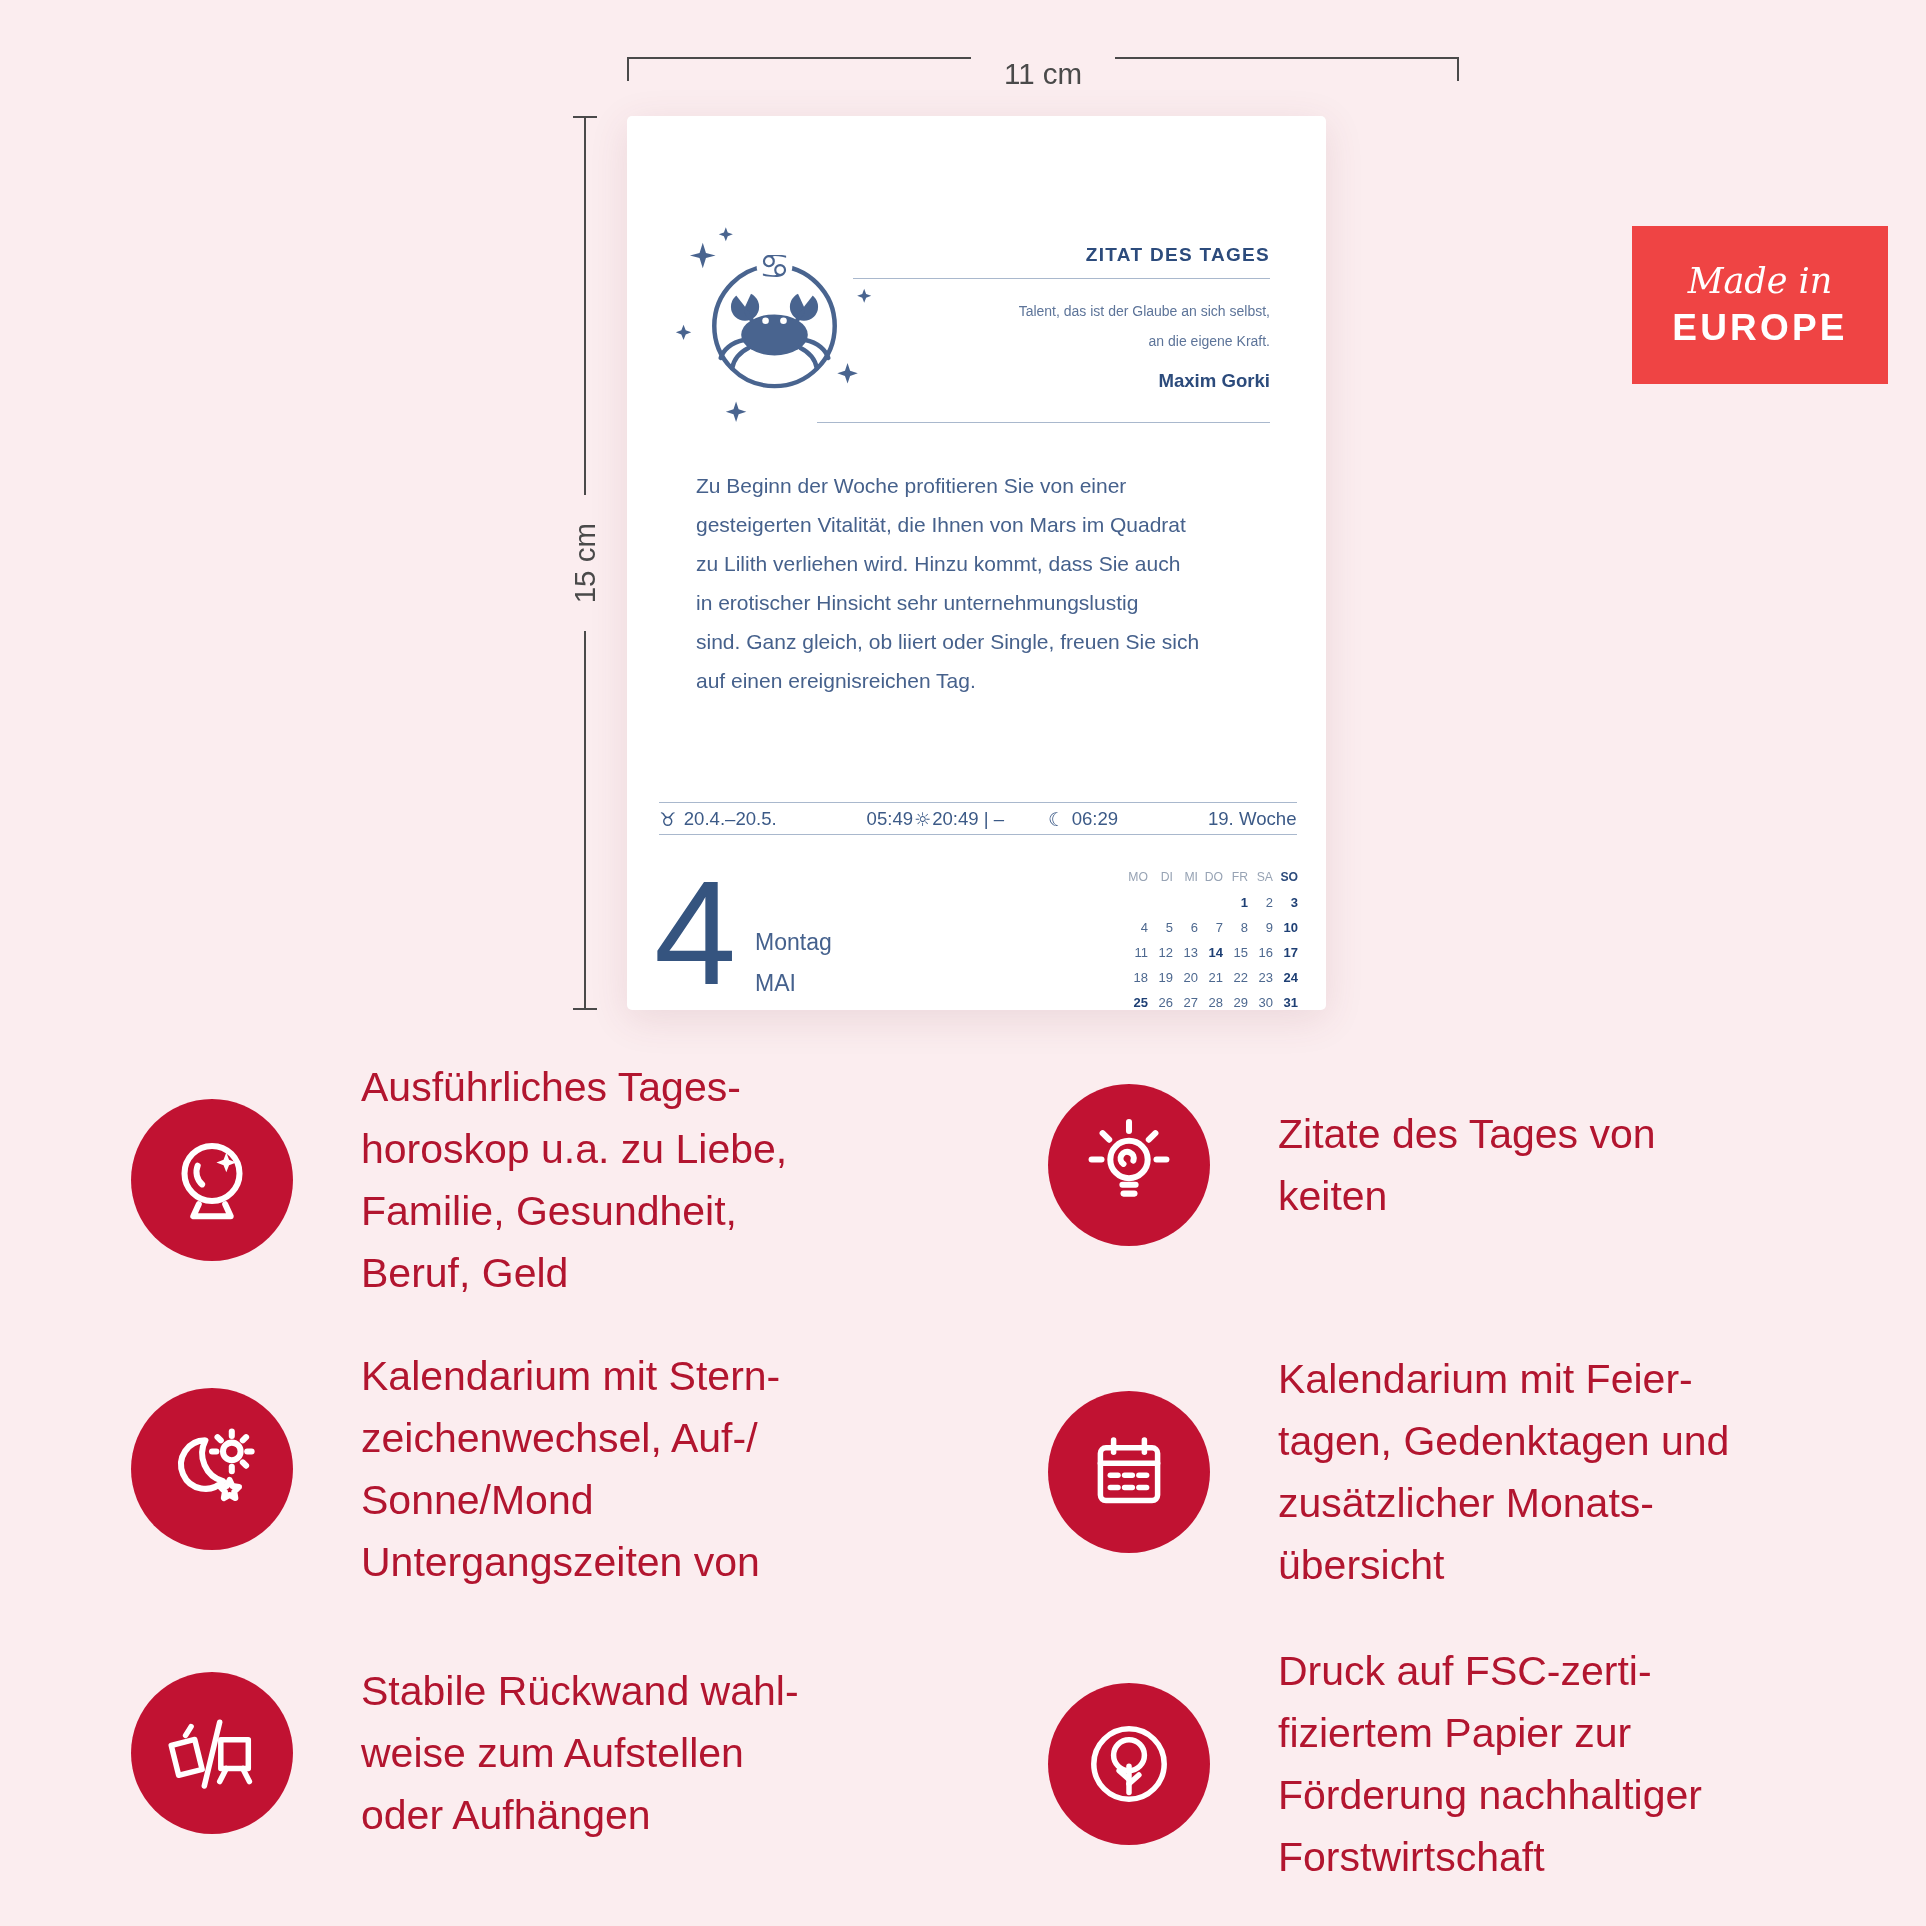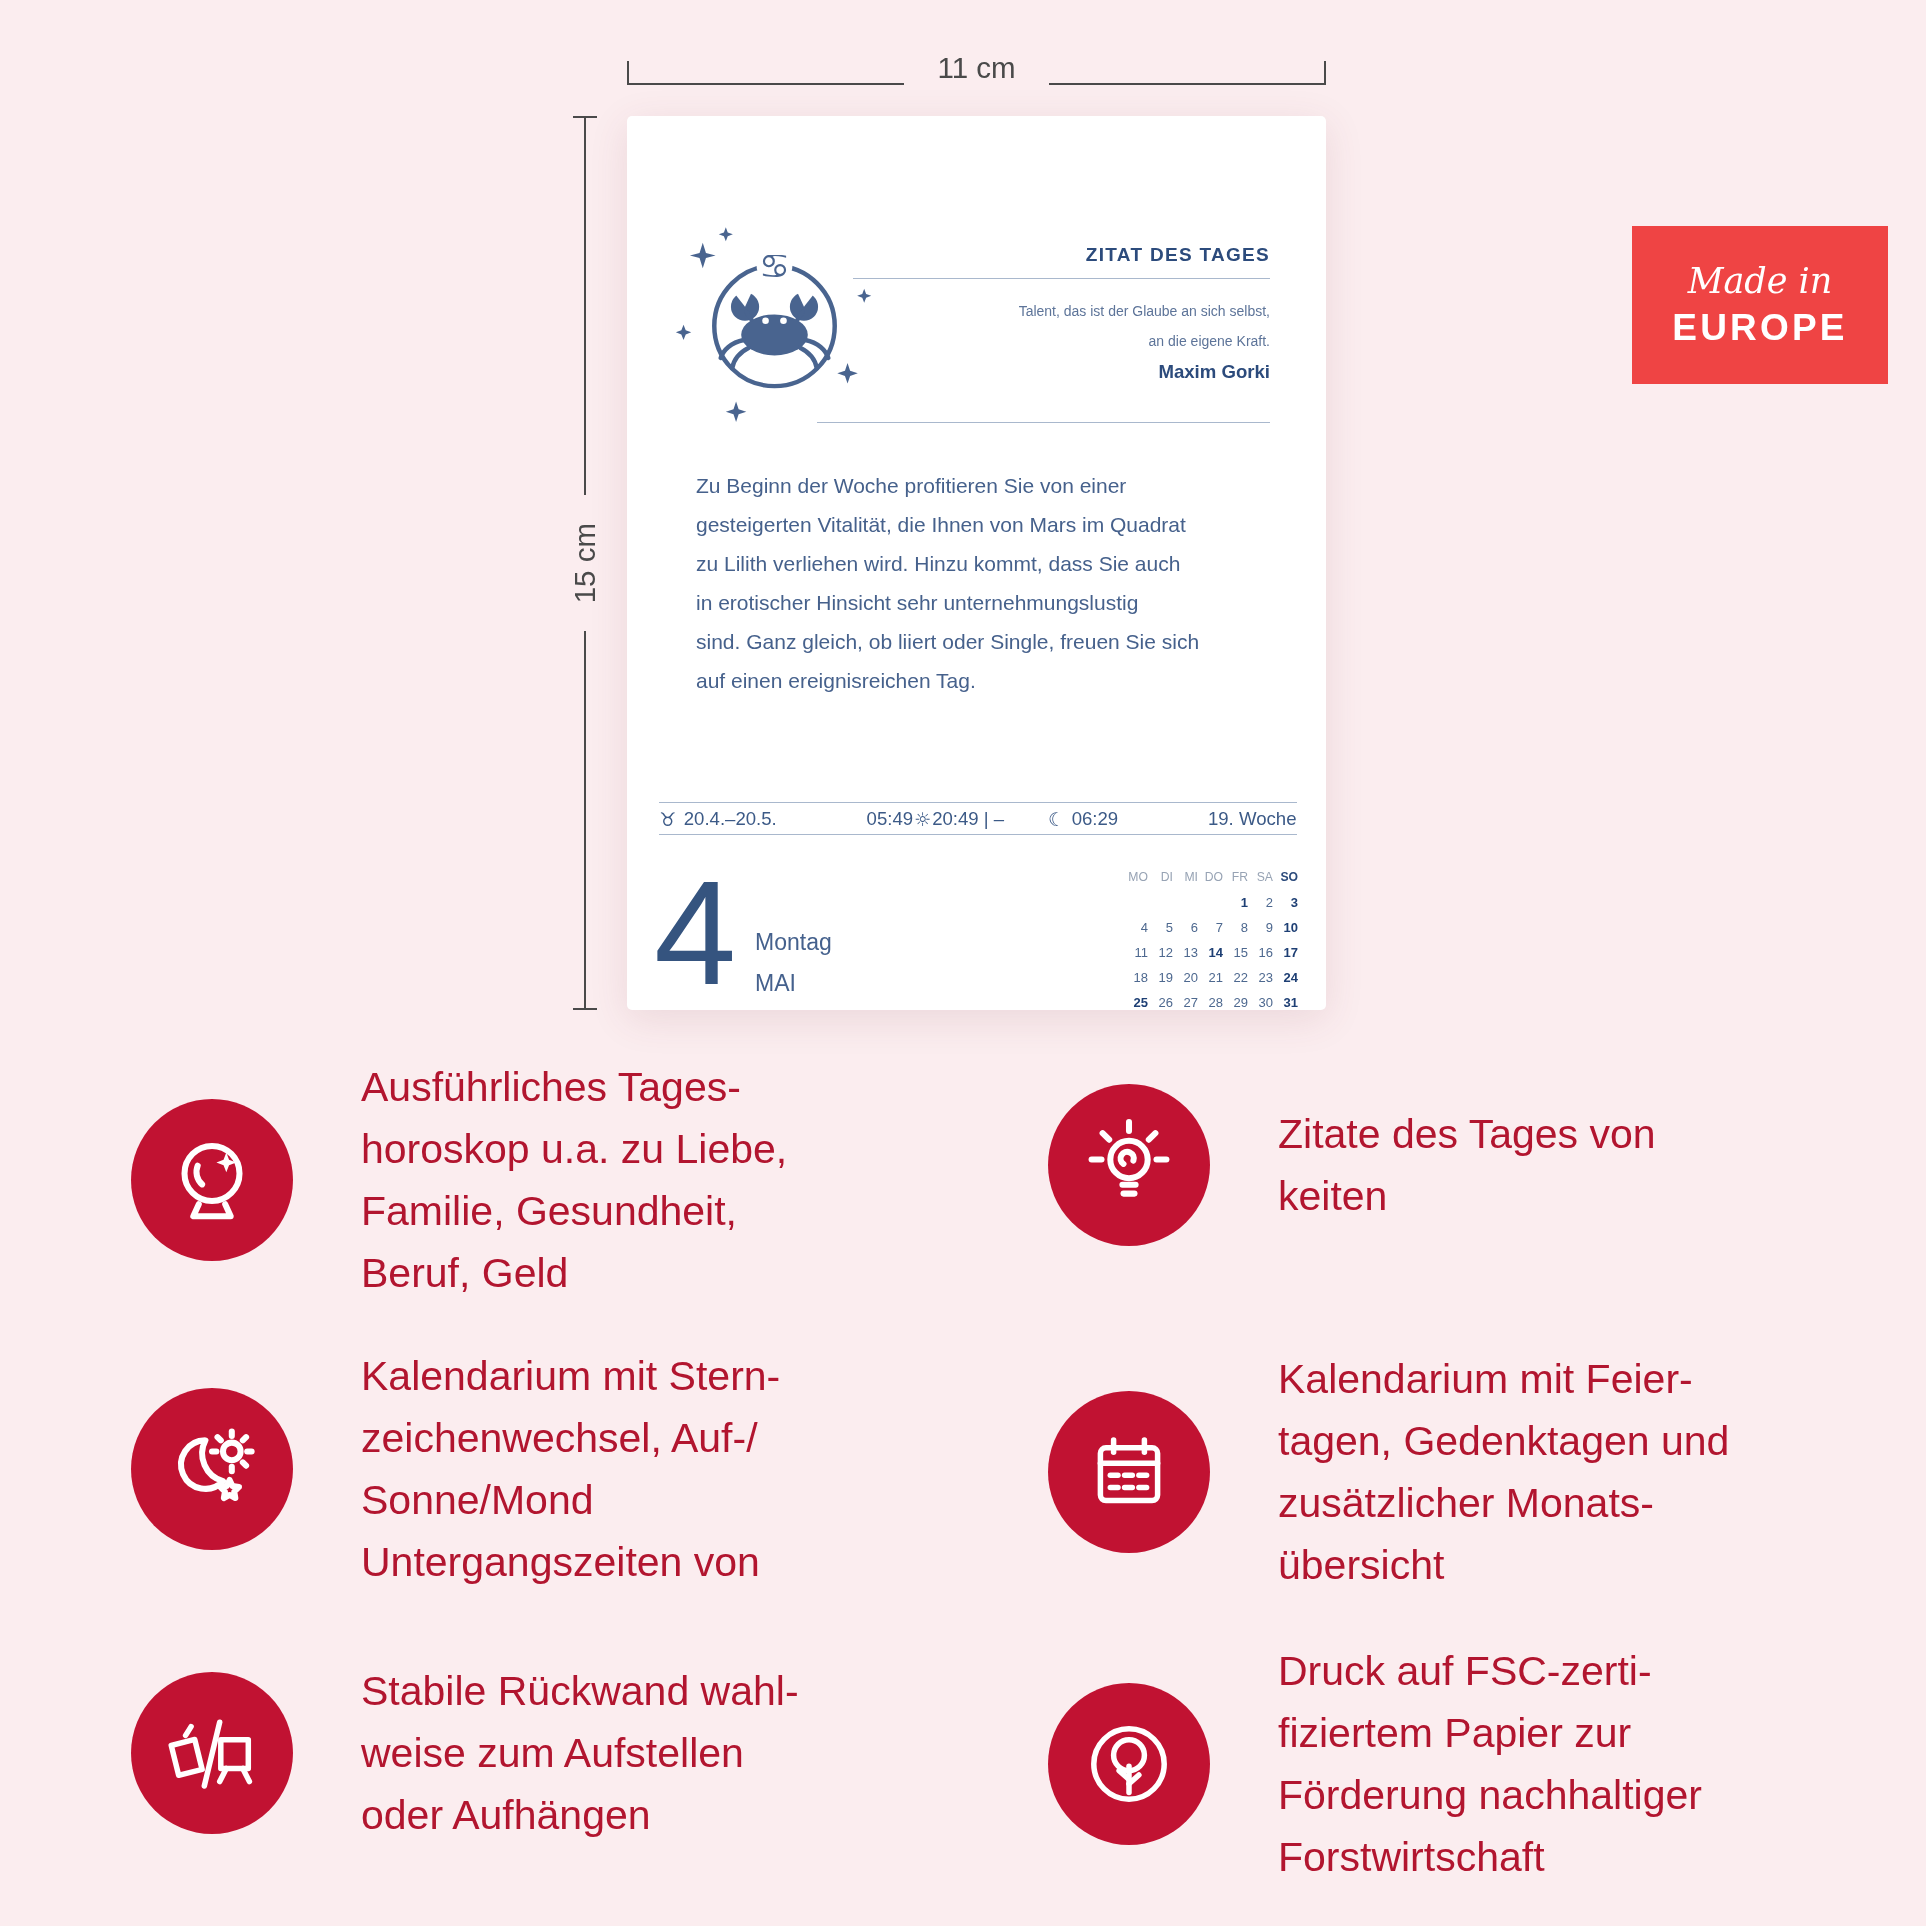--- a/index.html
+++ b/index.html
@@ -10,21 +10,21 @@
     --blue-dark:#2c4b7c;
     --blue-mid:#5d7499;
     --rule:#a9b8cd;
     --dim:#4a4a4a;
   }
   *{margin:0;padding:0;box-sizing:border-box;}
   body{font-family:"Liberation Sans",sans-serif;background:var(--bg);}
   .canvas{position:relative;width:1926px;height:1926px;background:var(--bg);overflow:hidden;}
 
   
-  .dimh{position:absolute;left:627px;top:57px;width:699px;height:28px;display:flex;align-items:flex-end;color:var(--dim);}
+  .dimh{position:absolute;left:627px;top:57px;width:832px;height:28px;display:flex;align-items:flex-start;color:var(--dim);}
   .dimh .tick{width:1.9px;height:24.4px;background:var(--dim);}
   .dimh .seg{flex:1;height:1.9px;background:var(--dim);}
   .dimh .lab{padding:0 33px;font-size:29.5px;}
   .dimv{position:absolute;left:570px;top:116px;width:29.5px;height:894px;display:flex;flex-direction:column;align-items:center;color:var(--dim);}
   .dimv .tick{height:1.9px;width:24.4px;background:var(--dim);}
   .dimv .seg{flex:1;width:1.9px;background:var(--dim);}
   .dimv .lab{font-size:29.5px;padding:28px 0;writing-mode:vertical-rl;transform:rotate(180deg);}
 
   
   .badge{position:absolute;left:1632px;top:226px;width:256px;height:158px;background:#ef4444;color:#fff;
@@ -34,21 +34,21 @@
 
   
   .card{position:absolute;left:627px;top:116px;width:699px;height:894px;background:#fff;border-radius:5.1px;
     box-shadow:0 9px 39px rgba(120,60,70,.12);color:var(--blue);}
   .zodiac{position:absolute;left:45px;top:101px;width:205px;height:212px;}
   .quote-header{position:absolute;right:56px;top:128px;font-size:19px;font-weight:700;letter-spacing:1.3px;color:var(--blue-dark);}
   .hr1{position:absolute;left:226px;right:56px;top:162px;border-top:1.3px solid var(--rule);}
   .hr2{position:absolute;left:190px;right:56px;top:306px;border-top:1.3px solid var(--rule);}
   .quote-block{position:absolute;right:56px;top:181px;text-align:right;}
   .quote-lines{font-size:14px;line-height:29.5px;color:var(--blue-mid);}
-  .quote-author{margin-top:5px;font-size:18.6px;font-weight:700;color:var(--blue-dark);}
+  .quote-author{margin-top:14px;font-size:18.6px;font-weight:700;color:var(--blue-dark);}
   .horoscope{position:absolute;left:69px;top:350px;width:565px;font-size:21px;line-height:39px;color:#46618c;}
   .astro-row{position:absolute;left:32px;right:29.5px;top:686px;height:33px;display:flex;align-items:center;
     border-top:1.3px solid var(--rule);border-bottom:1.3px solid var(--rule);font-size:18.6px;color:#3c5a87;}
   .astro-zodiac{display:flex;align-items:center;gap:7.7px;}
   .astro-glyph{font-family:"DejaVu Sans",sans-serif;font-size:19px;}
   .astro-sun{margin-left:auto;display:flex;align-items:center;gap:1px;}
   .astro-moon{margin-left:44px;display:flex;align-items:center;gap:6.4px;}
   .astro-week{margin-left:auto;}
   .day-number{position:absolute;left:27px;top:743px;font-size:148px;line-height:1;font-weight:400;color:#35547f;}
   .day-meta{position:absolute;left:128px;top:813px;font-size:23px;color:#45618d;}

